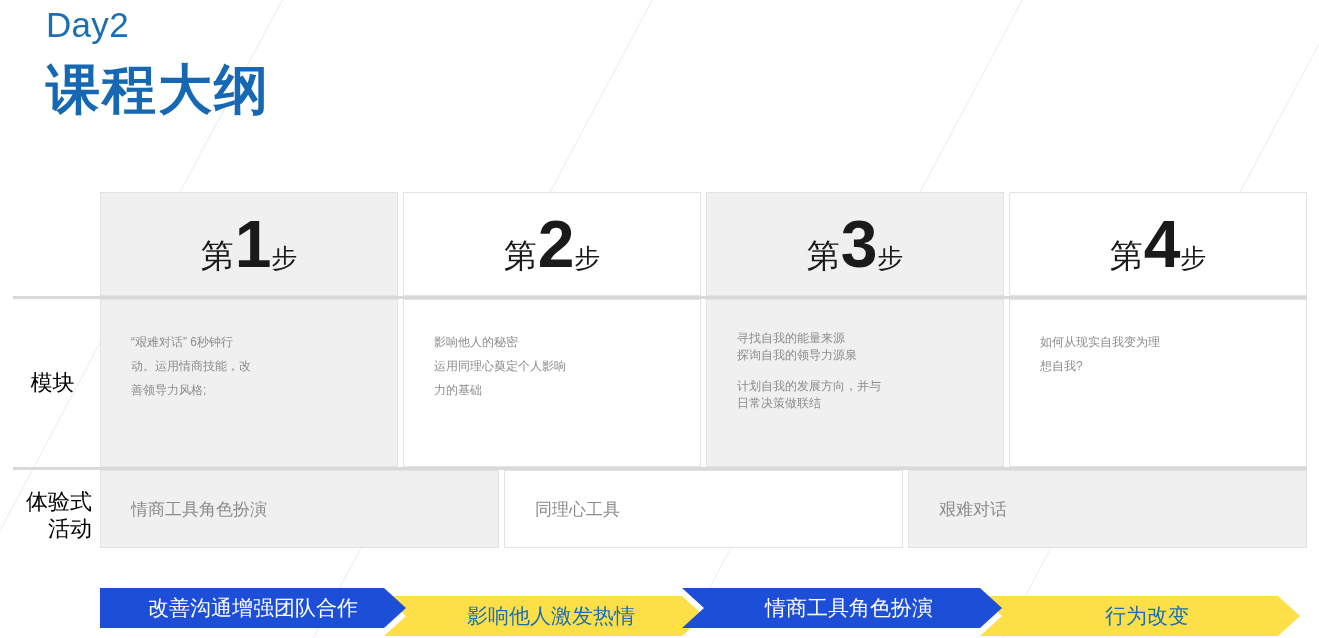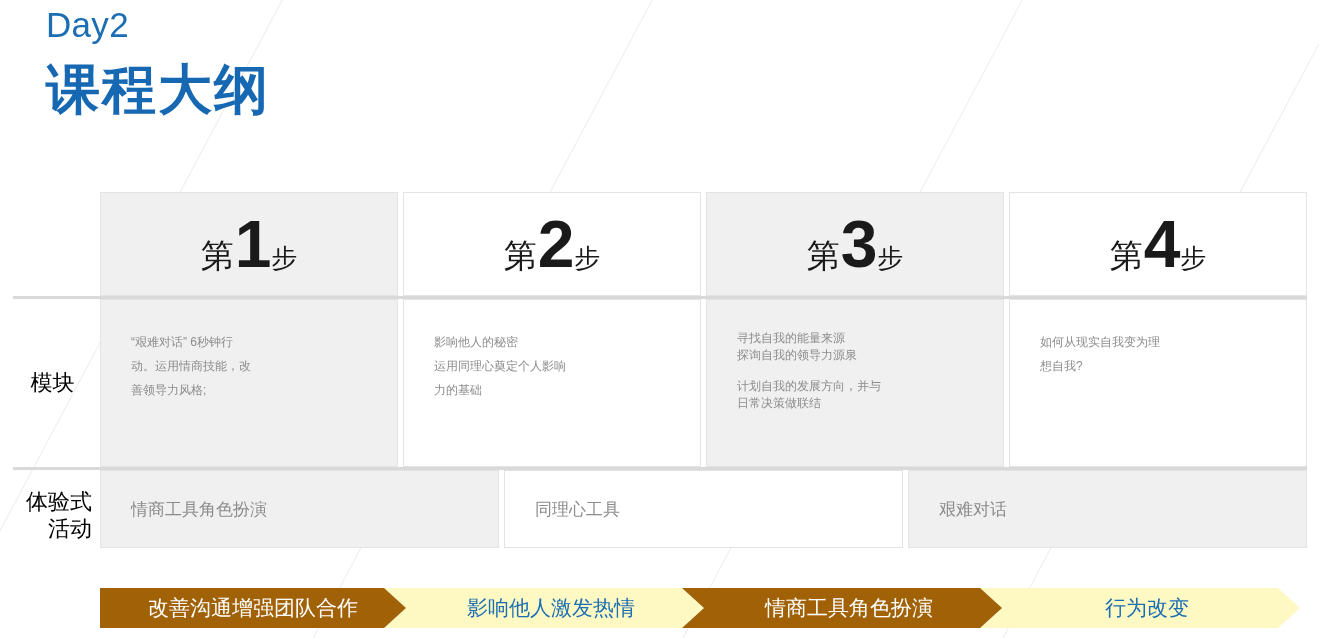--- a/index.html
+++ b/index.html
@@ -179,22 +179,22 @@
     justify-content: center;
     font-size: 21px;
     margin-right: -22px;
     clip-path: polygon(0 0, calc(100% - 22px) 0, 100% 50%, calc(100% - 22px) 100%, 0 100%);
   }
   .chev:not(:first-child) {
     clip-path: polygon(0 0, calc(100% - 22px) 0, 100% 50%, calc(100% - 22px) 100%, 0 100%, 22px 50%);
     padding-left: 14px;
   }
   .chev:last-child { margin-right: 0; }
-  .chev.blue { background: #a16207; color: #ffffff; z-index: 2; }
-  .chev.grey { background: #fef9c3; color: #1b6eb4; z-index: 1; }
+  .chev.blue { background: #1d4ed8; color: #ffffff; z-index: 2; }
+  .chev.grey { background: #fde047; color: #1b6eb4; z-index: 1; margin-top: 8px; }
   .chev.blue.b2 { z-index: 2; }
   .chev.grey.g2 { z-index: 1; }
 </style>
 </head>
 <body>
 
 <div class="bg-deco">
   <div class="dline" style="left:420px;"></div>
   <div class="dline" style="left:790px;"></div>
   <div class="dline" style="left:1160px;"></div>

